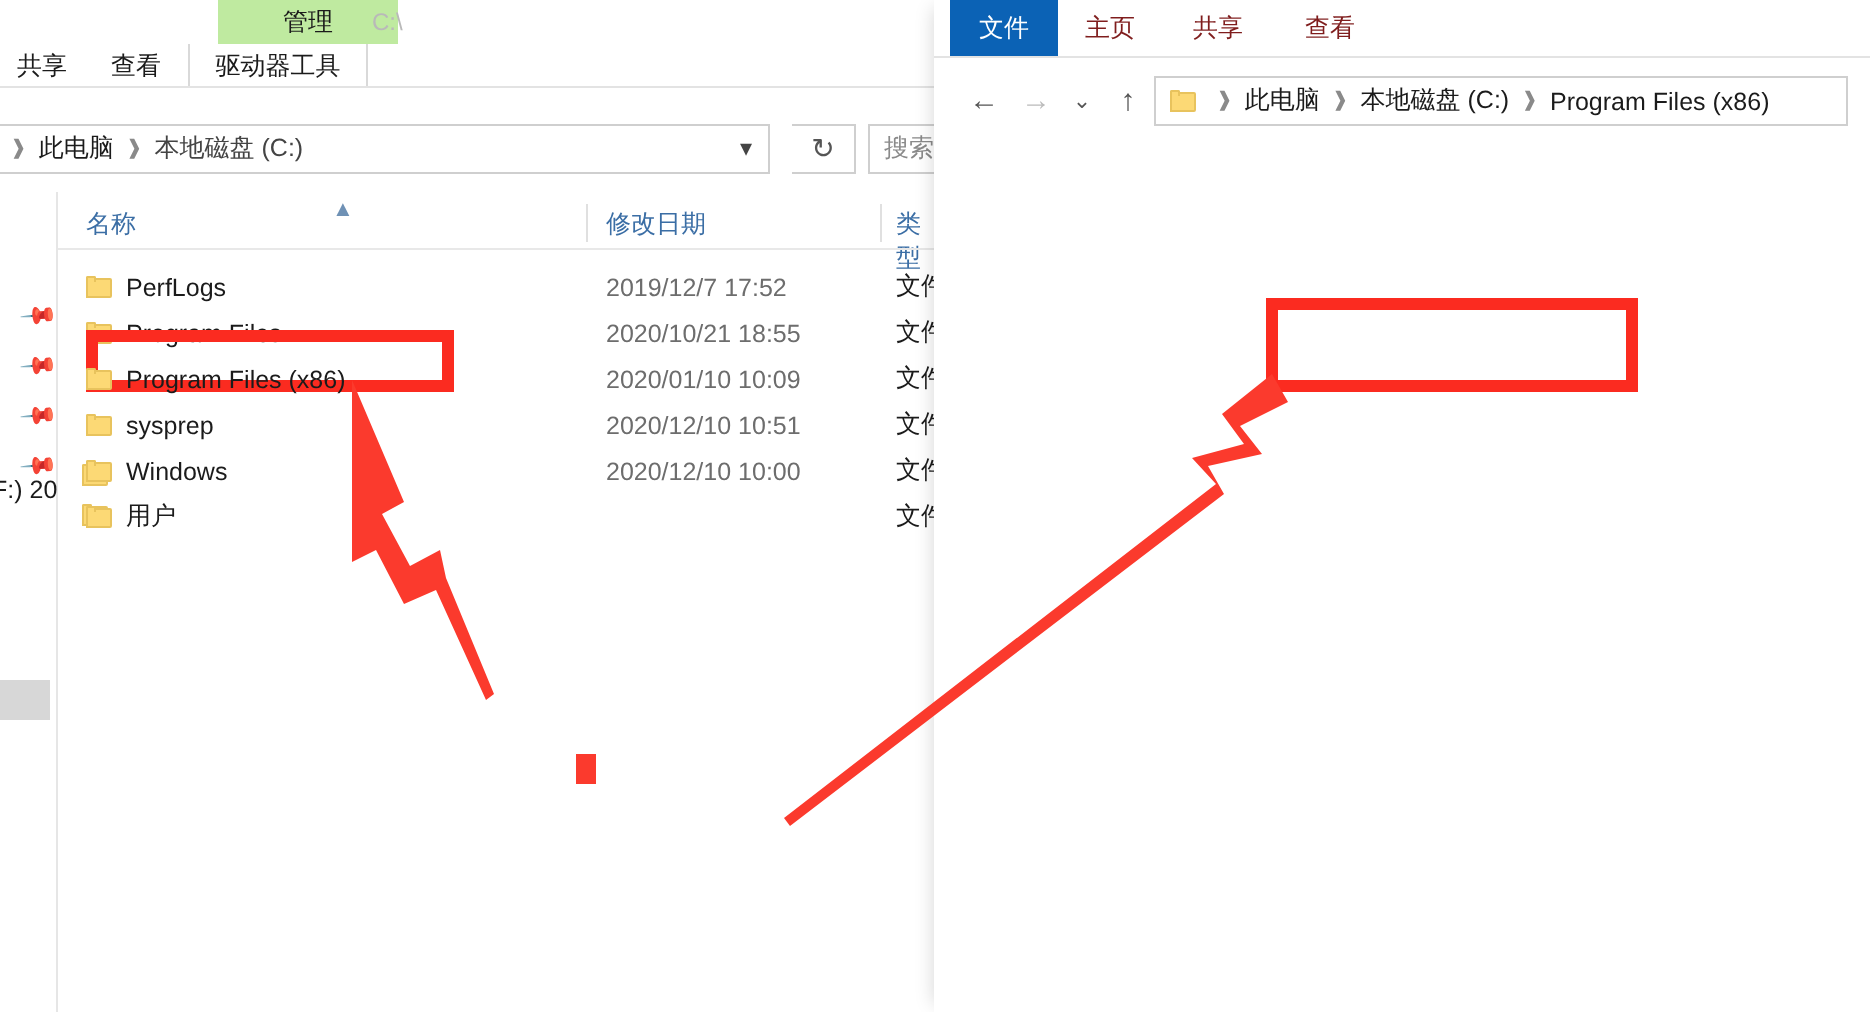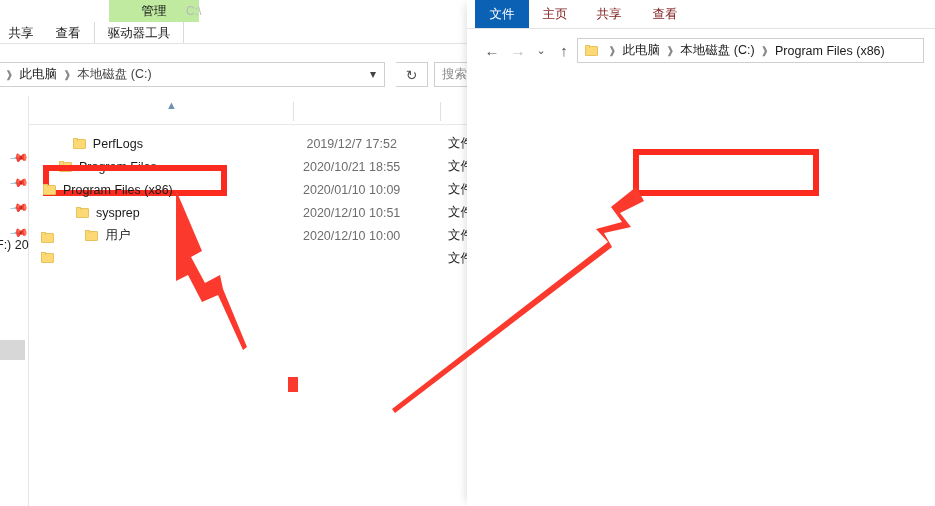--- a/index.html
+++ b/index.html
@@ -19,21 +19,21 @@
   .folder-ico:before{
     content:"";position:absolute;left:0;top:1px;width:13px;height:10px;
     background:#fcd975;border:1px solid #e8c35d;border-radius:0 1px 1px 0;
     box-sizing:border-box;
   }
   .folder-ico:after{
     content:"";position:absolute;left:0px;top:0px;width:5px;height:3px;
     background:#fcd975;border:1px solid #e8c35d;border-bottom:none;
     border-radius:1px 1px 0 0;box-sizing:border-box;
   }
-  .row{display:flex;align-items:center;height:21px;justify-content:center;}
+  .row{display:flex;align-items:center;height:21px;}
   .rtext{white-space:nowrap;font-size:12.5px;color:#1b1b1b;}
   .rdate{color:#6d6d6d;font-size:12.5px;white-space:nowrap;}
   .rtype{color:#1b1b1b;font-size:12.5px;white-space:nowrap;}
 
   
   #leftwin{left:0;top:0;width:467px;height:506px;}
 
   .l-ribbon{position:absolute;left:0;top:0;width:467px;height:44px;background:#fff;}
   .l-tab-manage{
     position:absolute;left:86px;top:0;width:90px;height:22px;background:#bfeaa0;
@@ -142,20 +142,25 @@
     <span class="crumb">此电脑</span>
     <span class="crumb-sep">❱</span>
     <span class="crumb dim">本地磁盘 (C:)</span>
     <span class="l-chev">▾</span>
   </div>
   <div class="l-refresh">
     <span>↻</span>
   </div>
   <div class="l-search">搜索</div>
 
+  <div class="l-hdr">
+    <div class="l-hdr-name">名称</div>
+    <div class="l-hdr-date">修改日期</div>
+    <div class="l-hdr-type">类型</div>
+  </div>
   <div class="l-hdr-sortarrow">▲</div>
   <div class="l-hdr-div1"></div>
   <div class="l-hdr-div2"></div>
   <div class="l-hdr-line"></div>
 
   <div class="l-nav-divider"></div>
   <div class="l-navpane">
     <span class="pin" style="top:27px">📌</span>
     <span class="pin" style="top:52px">📌</span>
     <span class="pin" style="top:77px">📌</span>
@@ -178,20 +183,24 @@
       <div class="row" style="position: relative; z-index: 60;">
         <span class="folder-ico"></span>
         <span class="rtext">Program Files (x86)</span>
       </div>
       <div class="row">
         <span class="folder-ico"></span>
         <span class="rtext">sysprep</span>
       </div>
       <div class="row">
         <span class="folder-ico"></span>
+        <span class="rtext">Windows</span>
+      </div>
+      <div class="row">
+        <span class="folder-ico"></span>
         <span class="rtext">用户</span>
       </div>
     </div>
   <div class="l-dates" id="l-dates">
       <div class="row">
         <span class="rdate">2019/12/7 17:52</span>
       </div>
       <div class="row">
         <span class="rdate">2020/10/21 18:55</span>
       </div>

